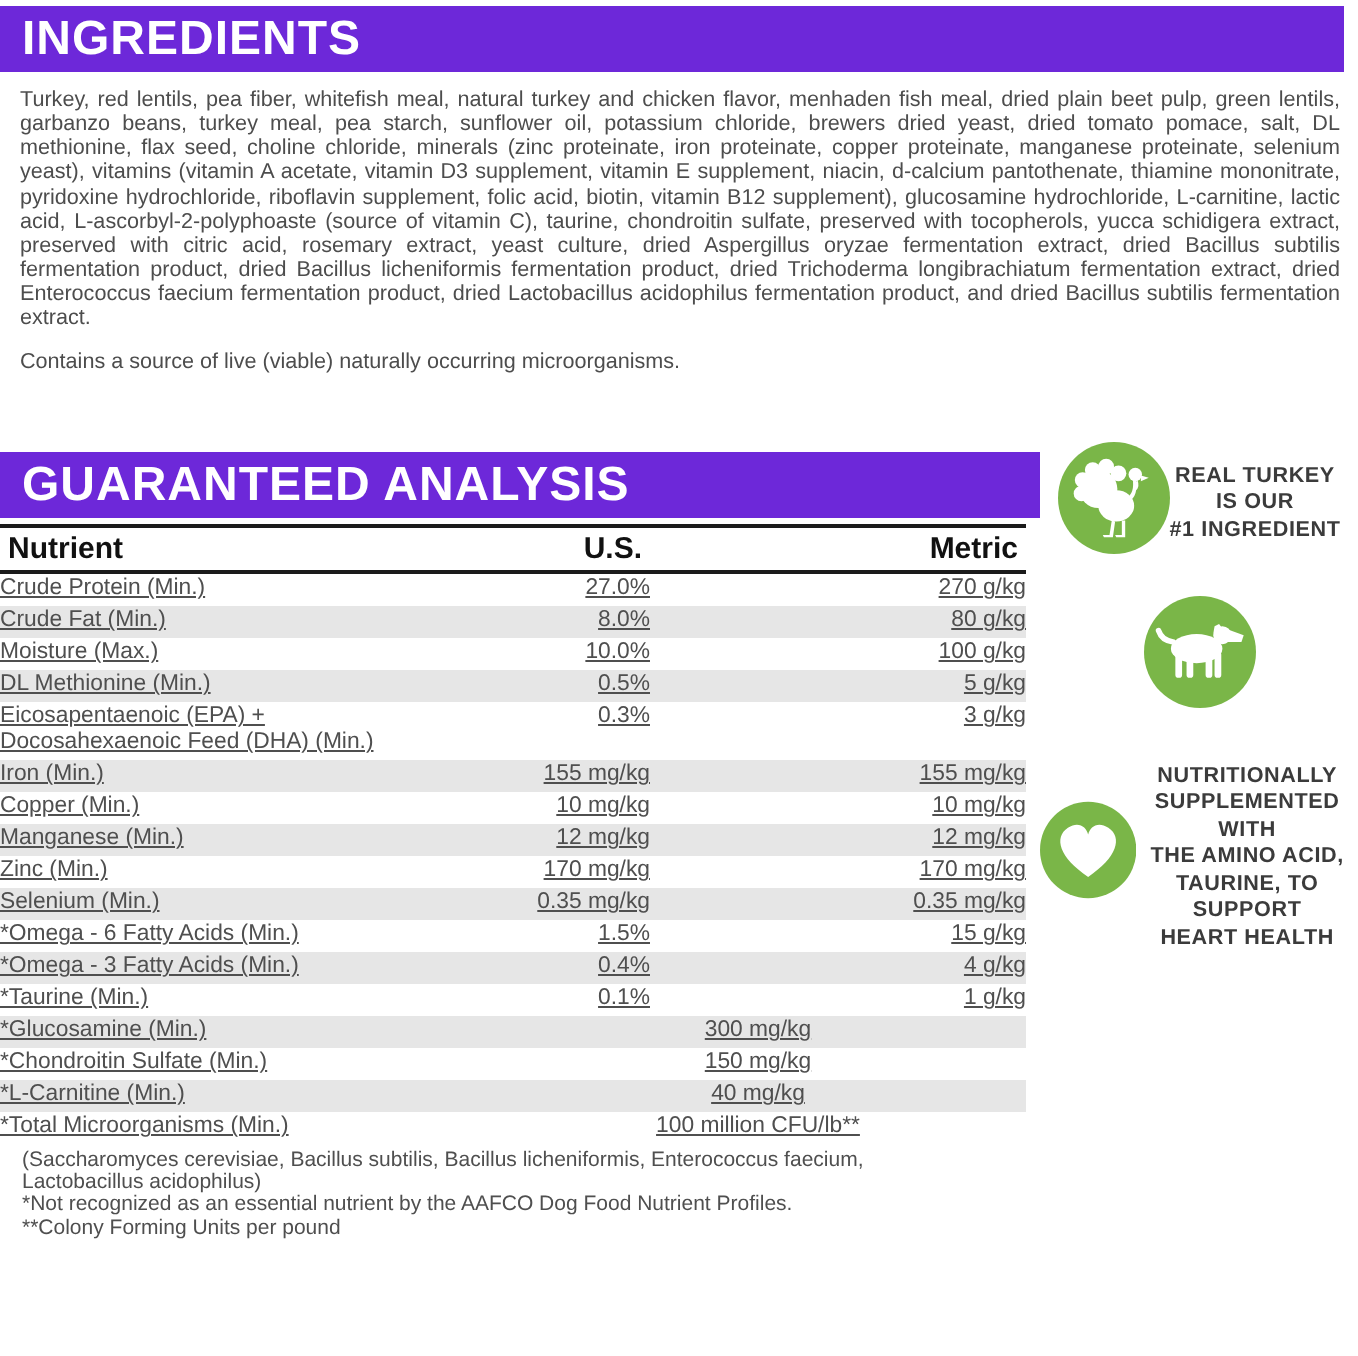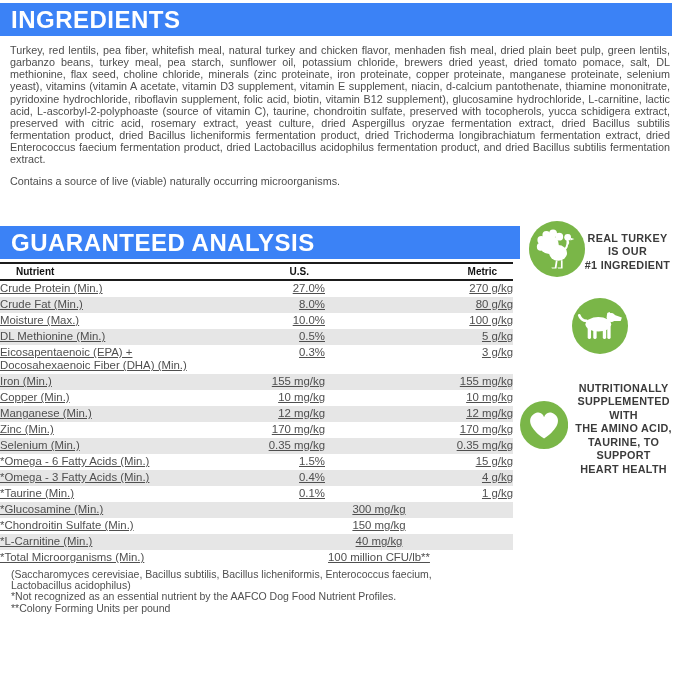--- a/index.html
+++ b/index.html
@@ -3,42 +3,42 @@
 <meta charset="utf-8">
 <style>
   * { margin:0; padding:0; box-sizing:border-box; }
   html,body { background:#ffffff; }
   .page {
     position:relative; width:679px; height:678px; overflow:hidden;
     background:#ffffff; font-family:"Liberation Sans", sans-serif;
     -webkit-font-smoothing:antialiased;
   }
   .green-bar {
-    background:#3b82f6; color:#ffffff; font-weight:800;
+    background:#6d28d9; color:#ffffff; font-weight:800;
     font-size:24px; letter-spacing:0.5px; line-height:33px;
     height:33px; padding-left:11px; overflow:hidden;
   }
   .ing-bar { width:672px; margin-top:3px; }
   .body-text {
     color:#4d4d4d; font-size:10.8px; line-height:12.15px;
     text-align:justify; padding:0 9px 0 10px;
   }
   .ing-text   { margin-top:8px; }
   .contains   { margin-top:9px; text-align:left; }
   .aafco      { margin-top:7px; }
   .ga-row { display:flex; margin-top:39px; }
   .ga-main { width:520px; }
   .ga-bar { width:520px; }
   table.ga {
     width:513px; margin-top:3px; border-collapse:collapse;
     font-size:11.4px; color:#4f4f4f;
   }
   table.ga thead th {
     border-top:2.5px solid #1b1b1b; border-bottom:2.5px solid #1b1b1b;
-    color:#111111; font-weight:700; font-size:10px; padding:2px 16px;
+    color:#111111; font-weight:700; font-size:15px; padding:2px 4px;
   }
   th.h-nut { text-align:left; padding-left:11px; width:245px; }
   th.h-us  { text-align:right; width:80px; }
   th.h-met { text-align:right; padding-right:8px; }
   table.ga tbody td { padding:1.5px 0; line-height:13px; vertical-align:top;text-decoration:underline; }
   table.ga tbody tr:nth-child(even) { background:#e6e6e6; }
   td.c-nut  { padding-left:11px; white-space:pre-line; }
   td.c-us   { text-align:right; }
   td.c-met  { text-align:right; padding-right:8px; }
   td.c-span { text-align:center; }
@@ -103,21 +103,21 @@
               <td class="c-us">10.0%</td>
               <td class="c-met">100 g/kg</td>
             </tr>
             <tr>
               <td class="c-nut">DL Methionine (Min.)</td>
               <td class="c-us">0.5%</td>
               <td class="c-met">5 g/kg</td>
             </tr>
             <tr>
               <td class="c-nut">Eicosapentaenoic (EPA) +
-Docosahexaenoic Fiber (DHA) (Min.)</td>
+Docosahexaenoic Feed (DHA) (Min.)</td>
               <td class="c-us">0.3%</td>
               <td class="c-met">3 g/kg</td>
             </tr>
             <tr>
               <td class="c-nut">Iron (Min.)</td>
               <td class="c-us">155 mg/kg</td>
               <td class="c-met">155 mg/kg</td>
             </tr>
             <tr>
               <td class="c-nut">Copper (Min.)</td>

